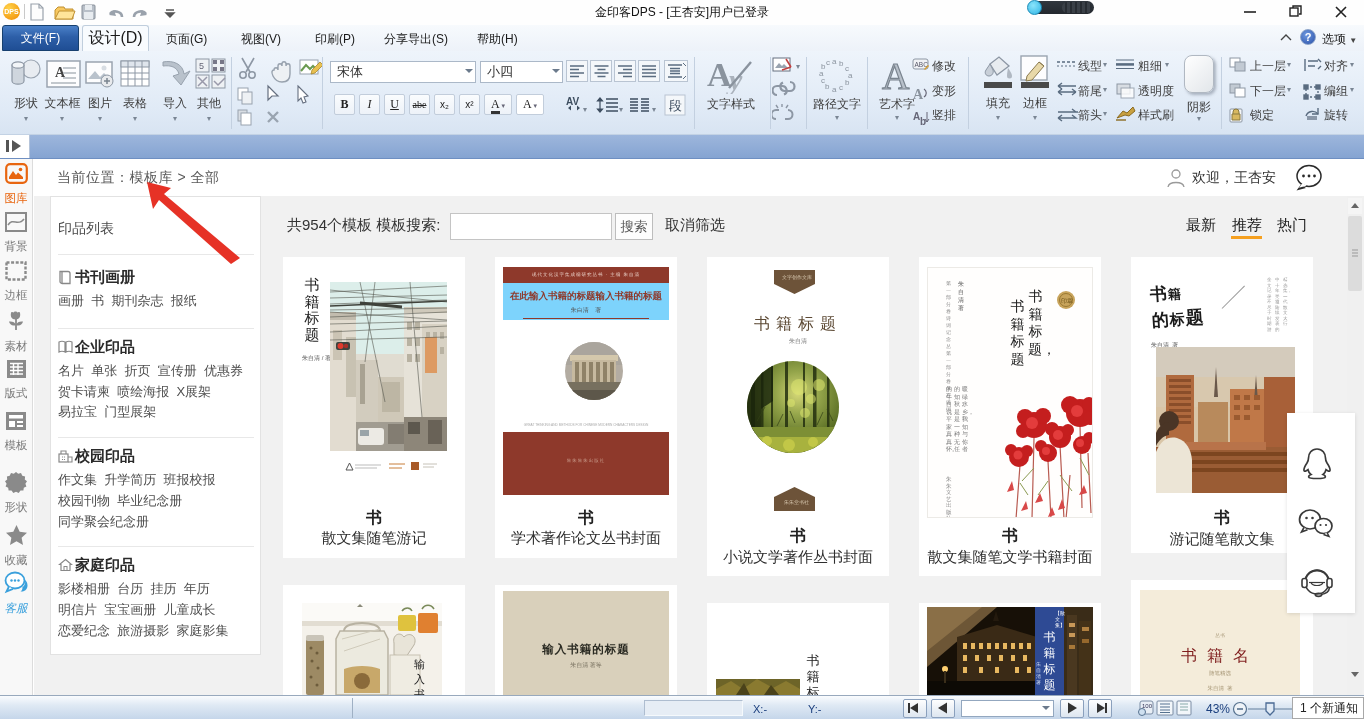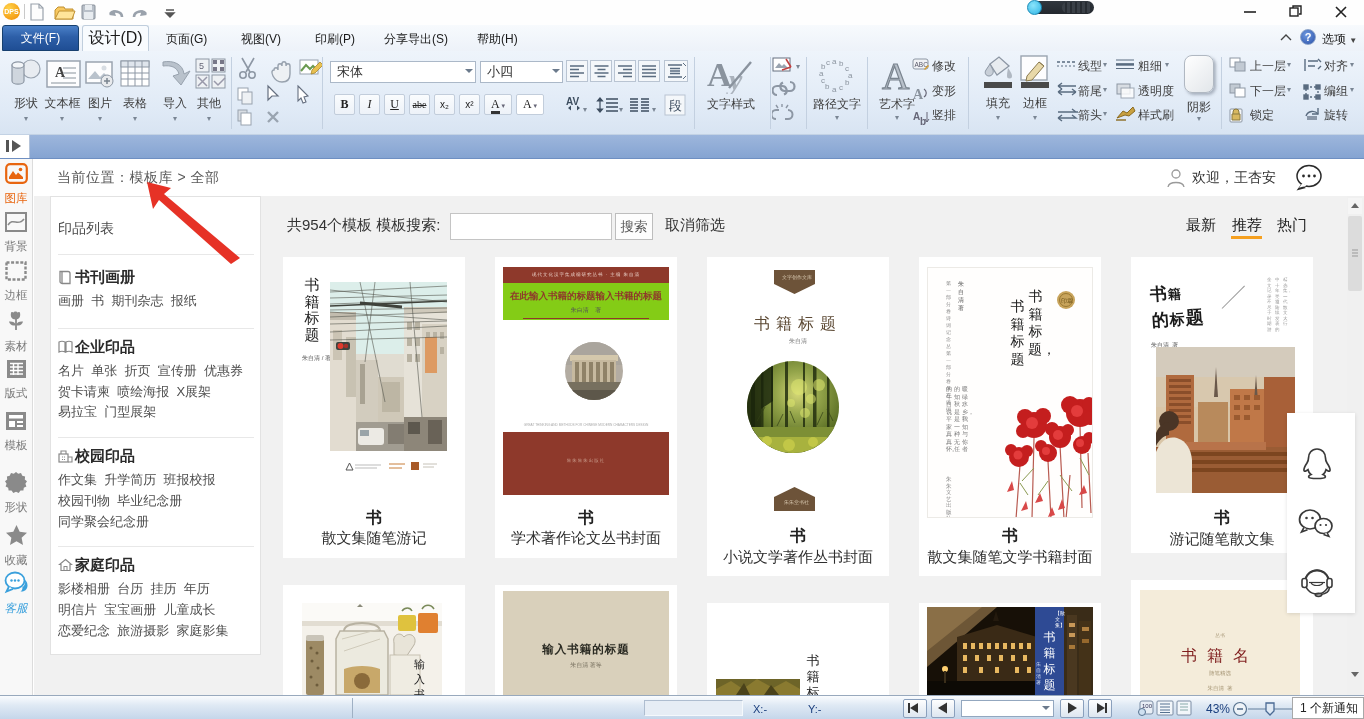--- a/index.html
+++ b/index.html
@@ -81,20 +81,21 @@
     <path d="M27 17 l4 -8 h16 l-3 8 z" fill="#ffe49a" stroke="#c09030" stroke-width="1"></path>
     <rect x="54" y="3" width="13" height="14" rx="1" fill="#b8bfc8" stroke="#88909a"></rect>
     <rect x="57" y="3" width="7" height="5" fill="#e8ecf0"></rect>
     <rect x="56" y="10" width="9" height="7" fill="#e8ecf0"></rect>
     <path d="M82 12 a6.5 5.5 0 0 1 12 3" fill="none" stroke="#9aa2ac" stroke-width="2.6"></path>
     <path d="M86 8 l-5 5 l7 1 z" fill="#9aa2ac"></path>
     <path d="M118 12 a6.5 5.5 0 0 0 -12 3" fill="none" stroke="#9aa2ac" stroke-width="2.6"></path>
     <path d="M114 8 l5 5 l-7 1 z" fill="#9aa2ac"></path>
     <path d="M138 8 h8 M138 11 l4 4 l4 -4 z" stroke="#555" stroke-width="1.4" fill="#555"></path>
   </svg>
+  <div class="abs" id="titletext">金印客DPS - [王杏安]用户已登录</div>
   <div class="abs" style="left:1028px;top:1px;width:66px;height:13px;border-radius:7px;background:linear-gradient(#31373e,#23282e);"></div>
   <div class="abs" style="left:1062px;top:2px;width:30px;height:11px;border-radius:6px;background:repeating-linear-gradient(90deg,#3a4047 0 3px,#272c32 3px 5px);"></div>
   <div class="abs" style="left:1027px;top:0px;width:15px;height:15px;border-radius:50%;background:radial-gradient(circle at 40% 35%,#8ae4fb,#2fb4e4);border:1px solid #1a8cb8;"></div>
   <svg class="abs" style="left:1230px;top:3px;" width="130" height="18" viewBox="0 0 130 18">
     <path d="M14 9 h12" stroke="#222" stroke-width="1.6" fill="none"></path>
     <rect x="60" y="5" width="8" height="8" fill="none" stroke="#222" stroke-width="1.4"></rect>
     <path d="M63 5 v-2 h8 v8 h-2" fill="none" stroke="#222" stroke-width="1.4"></path>
     <path d="M106 4 l10 10 M116 4 l-10 10" stroke="#222" stroke-width="1.6"></path>
   </svg>
   <div class="abs" id="menubar"></div>
@@ -522,21 +523,21 @@
         <path d="M46 4 h16 M46 8 h13" stroke="#c87f3a" stroke-width="1"></path>
         <rect x="68" y="2" width="8" height="8" fill="#a85a28"></rect>
         <path d="M80 4 h14 M80 7 h11" stroke="#b8b2a6" stroke-width="0.8"></path>
       </svg>
       <div class="t1" style="top:251px;">书</div>
         <div class="t2" style="top:272px;">散文集随笔游记</div>
     </div>
     <div class="card" id="c12" style="left:461px;top:61px;width:182px;height:301px;">
       <div class="abs" style="left:8px;top:10px;width:166px;height:228px;background:#fff;">
         <div class="abs" style="left:0;top:0;width:166px;height:16px;background:#8e392b;color:#e8cdc4;font-size:4.5px;text-align:center;line-height:16px;letter-spacing:1px;">现代文化汉字集成编研究丛书 · 主编 朱自清</div>
-        <div class="abs" style="left:0;top:16px;width:166px;height:37px;background:#84cc16;">
+        <div class="abs" style="left:0;top:16px;width:166px;height:37px;background:#7dd3fc;">
           <div style="position:absolute;left:0;top:7px;width:166px;text-align:center;font-size:9.5px;font-weight:bold;color:#8e392b;">在此输入书籍的标题输入书籍的标题</div>
           <div style="position:absolute;left:0;top:23px;width:166px;text-align:center;font-size:6px;color:#555;">朱白清 &nbsp;&nbsp; 著</div>
           <div style="position:absolute;left:20px;bottom:1px;width:126px;height:1px;background:#8e392b;"></div>
         </div>
         <svg class="abs" style="left:62px;top:75px;" width="58" height="58" viewBox="0 0 58 58">
           <defs>
               <clipPath id="cp2">
                 <circle cx="29" cy="29" r="29"></circle>
               </clipPath>
             </defs>

